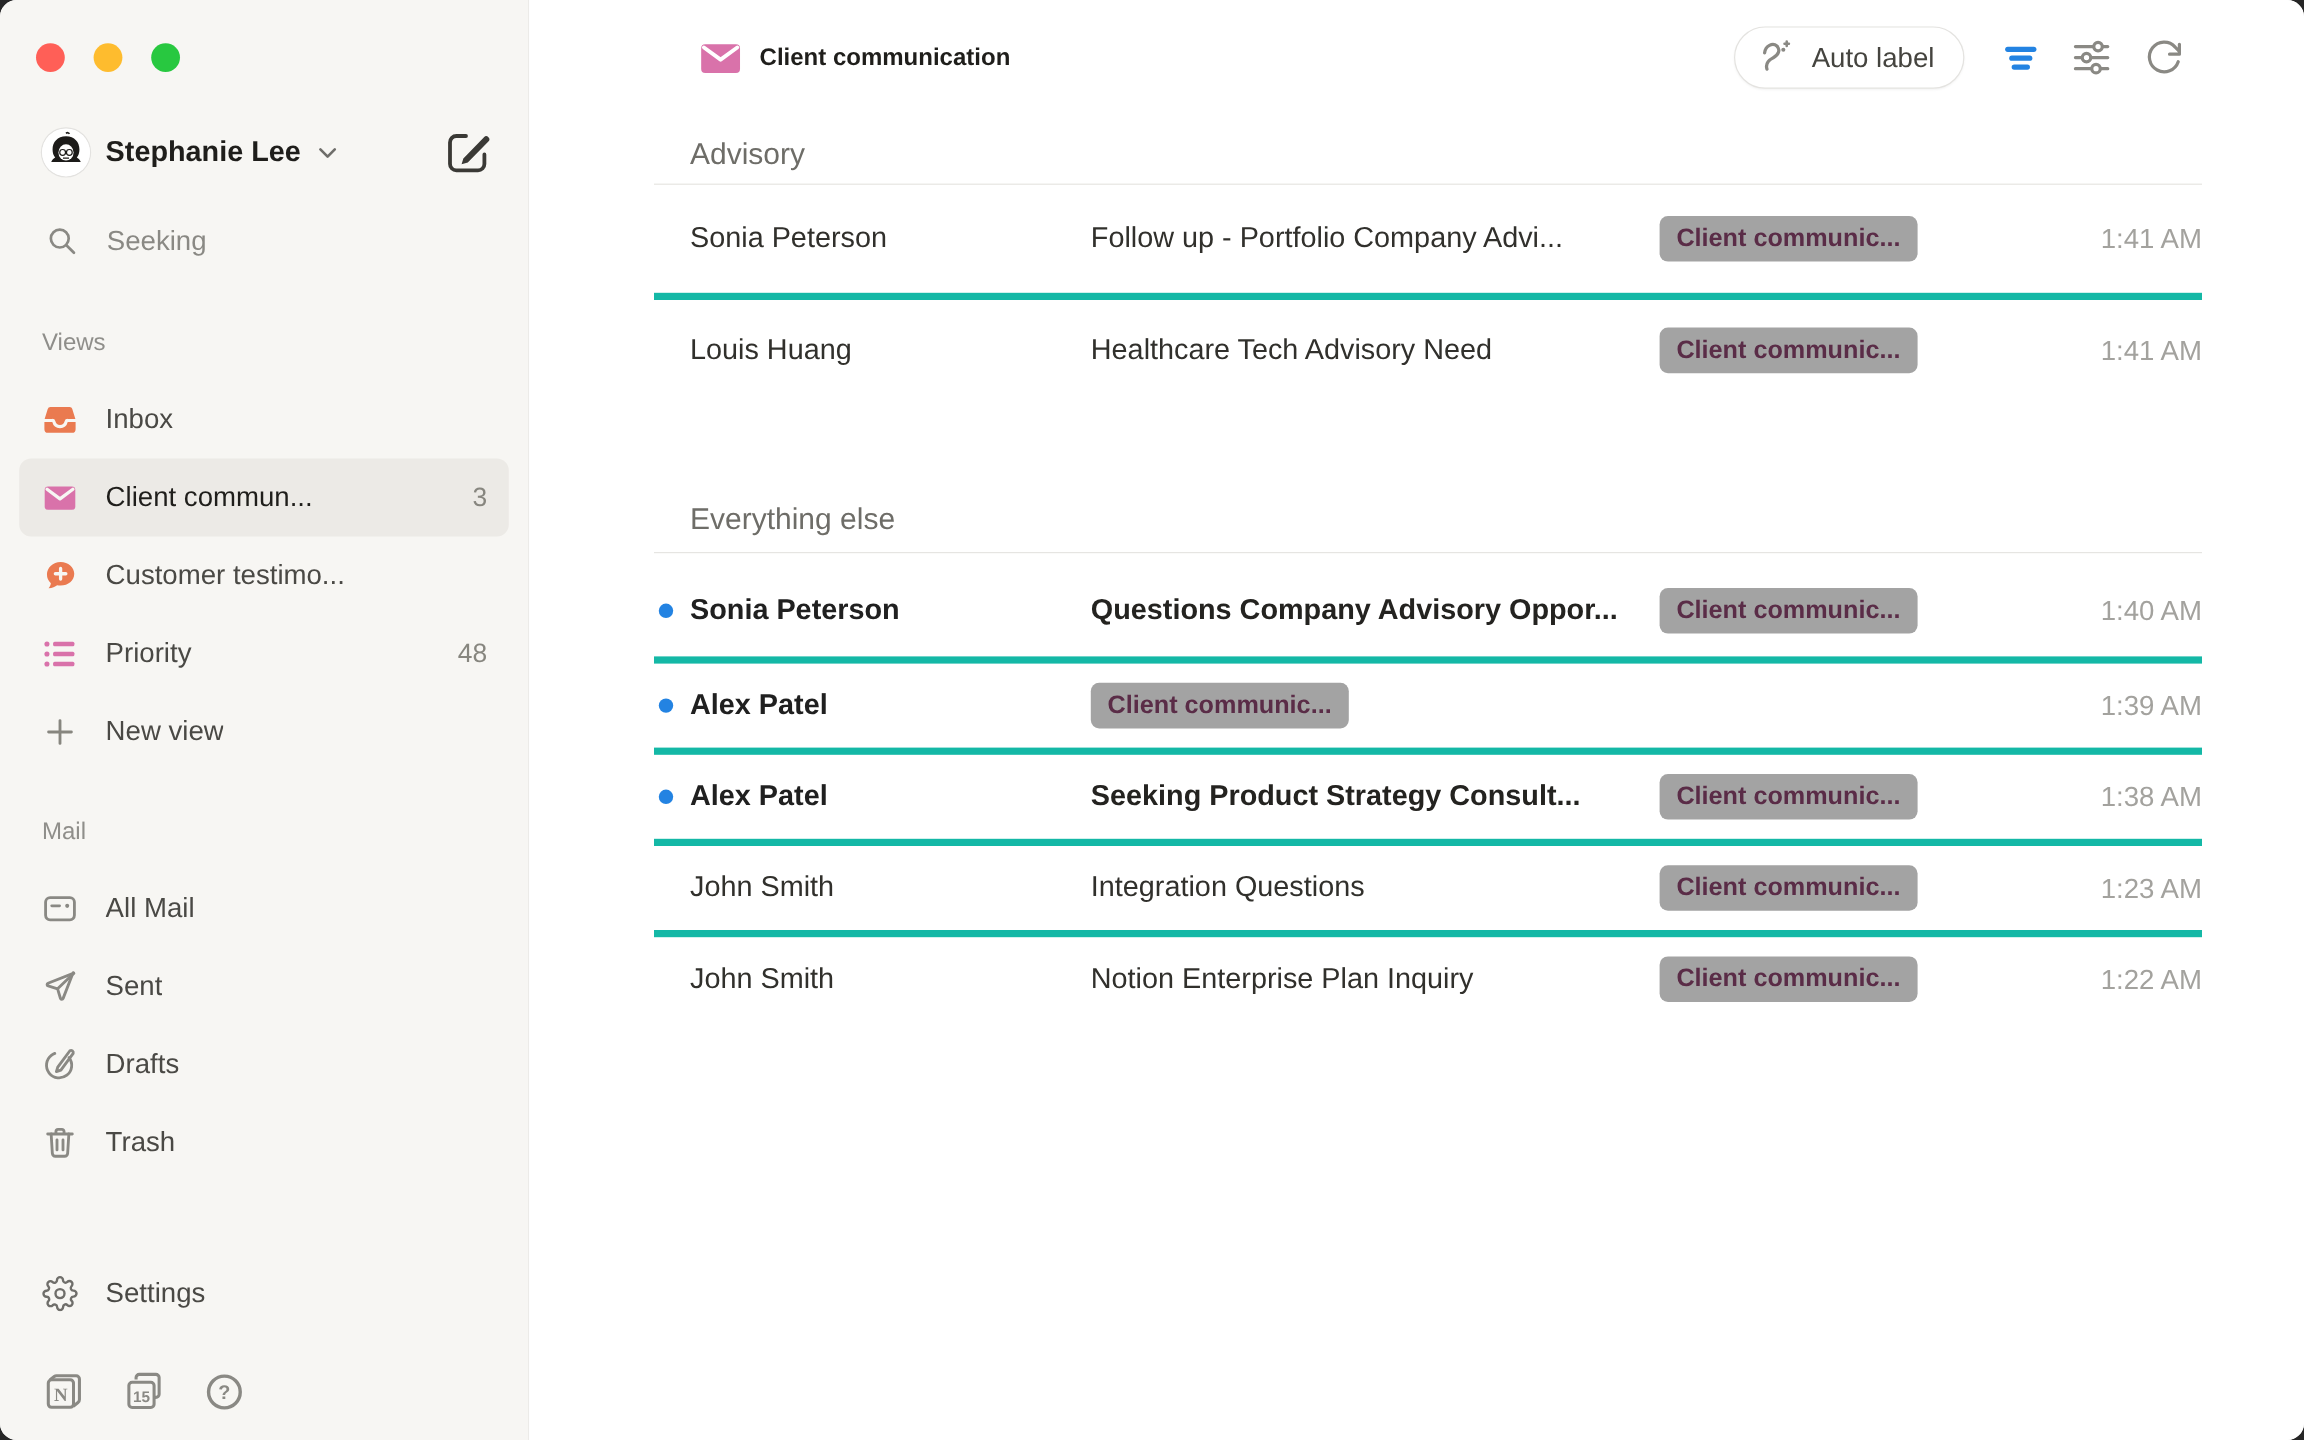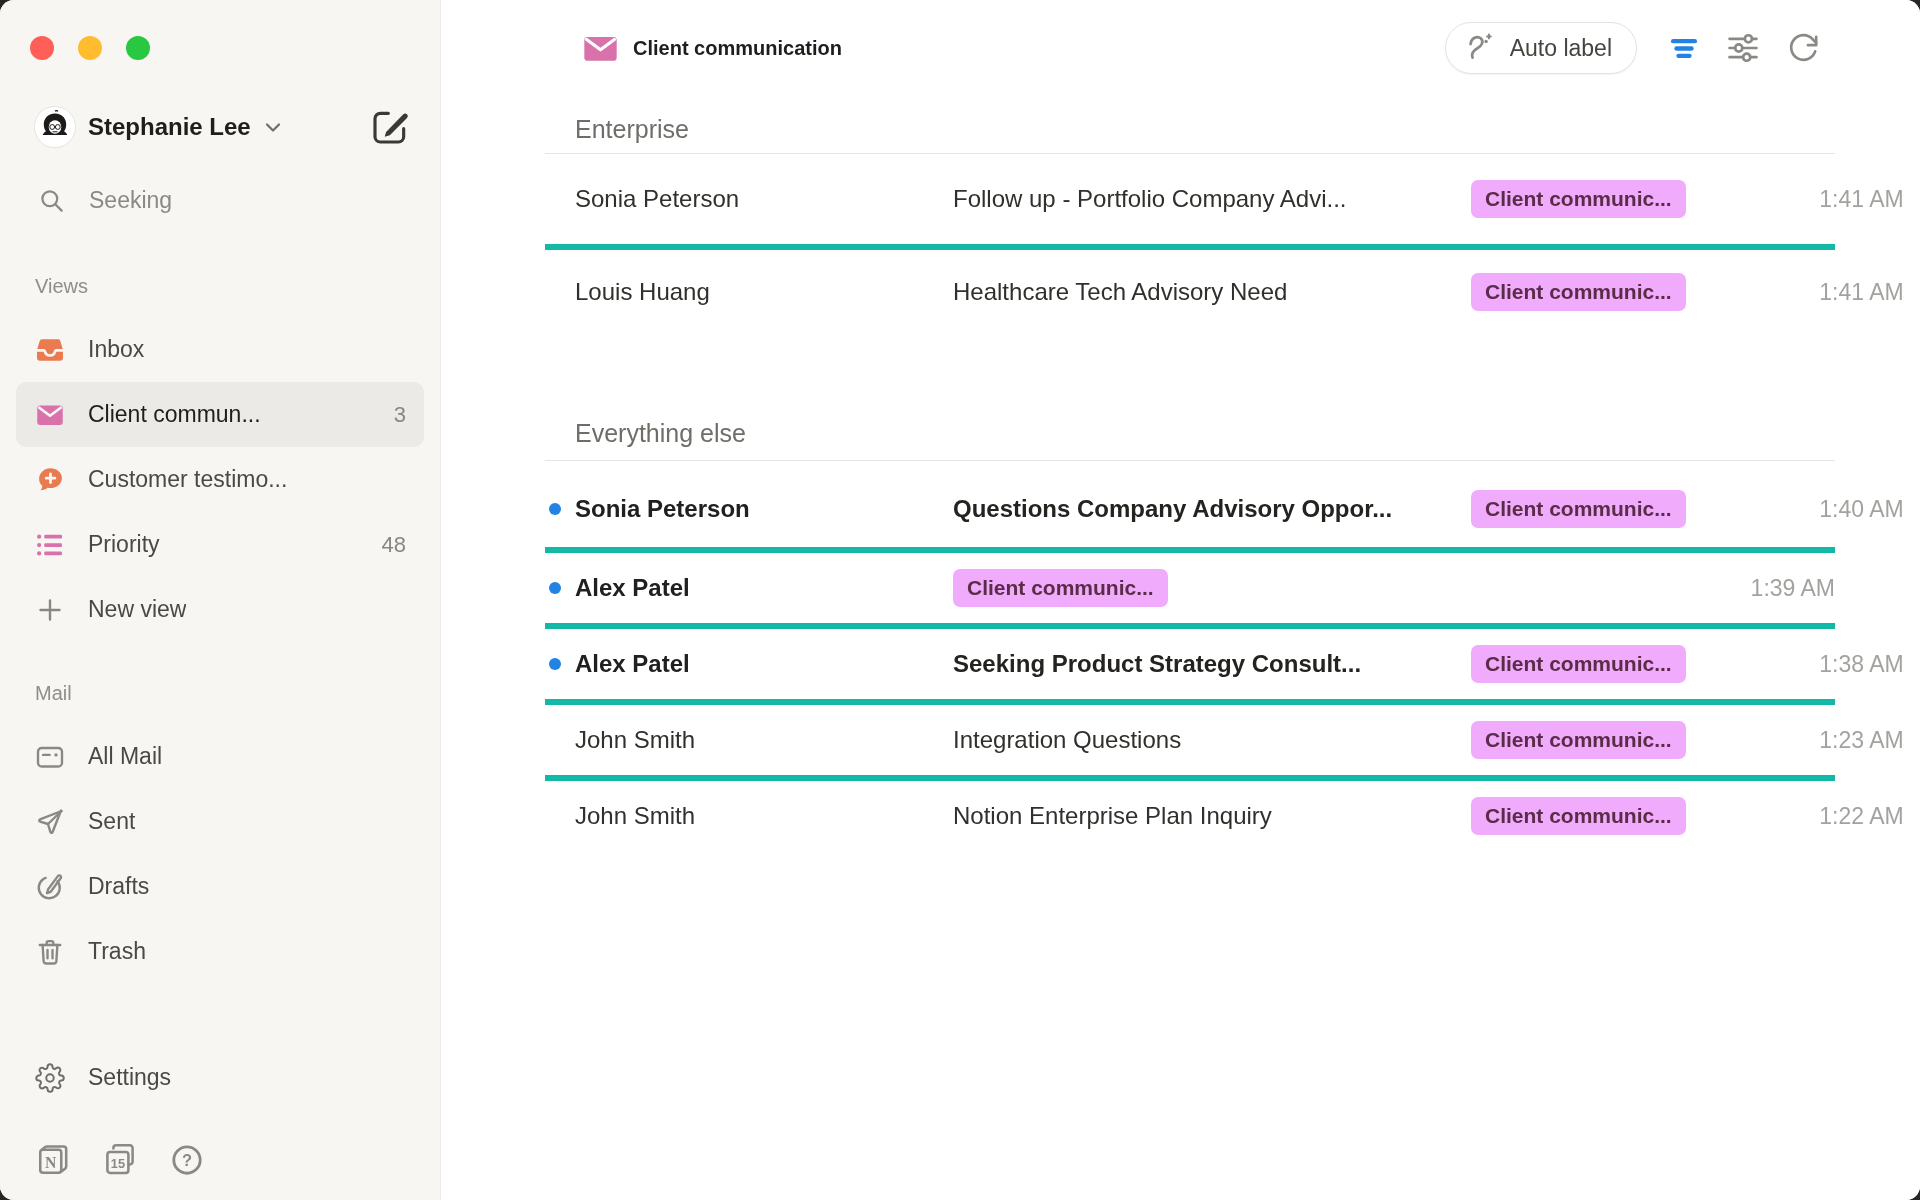--- a/index.html
+++ b/index.html
@@ -55,31 +55,31 @@
   .hicon.filter { margin-left:30px; }
   .hicon.sliders { margin-left:25px; }
   .hicon.refresh { margin-left:26px; }
 
   .list { margin:0 85px 0 104px; width:1290px; }
   .eheading { font-size:25px; color:#6E6D68; margin:18px 0 9px 30px; line-height:30px; }
   .esection.second .eheading { margin-top:84px; margin-bottom:12px; }
   .hdivider { border-top:1px solid #E6E5E2; }
   .rows .erow + .erow { border-top:6px solid #14b8a6; }
   .esection.second .rows { padding-top:0px; }
-  .erow { display:flex; align-items:center; position:relative; cursor:pointer;gap:44px; }
+  .erow { display:flex; align-items:center; position:relative; cursor:pointer; }
   .esection.first .erow { height:90px; }
   .esection.second .erow { height:76px; }
   .esection.second .rows { margin-top:10px; }
   .dot { position:absolute; left:4px; top:50%; margin-top:-6px; width:12px; height:12px; border-radius:50%; }
   .sender { flex:0 0 334px; margin-left:30px; font-size:24px; color:#31302C; white-space:nowrap; overflow:hidden; }
   .subject { flex:0 0 474px; font-size:24px; color:#31302C; white-space:nowrap; overflow:hidden; }
   .erow.unread .sender { font-weight:700; color:#202020; }
   .erow.unread .subject { font-weight:600; color:#242320; }
   .badge { flex:none; max-width:240px; height:38px; line-height:38px; padding:0 14px; border-radius:7px;
-           background:#f0abfc; color:#5A2C47; font-size:21px; font-weight:600; white-space:nowrap; overflow:hidden; }
+           background:#a3a3a3; color:#5A2C47; font-size:21px; font-weight:600; white-space:nowrap; overflow:hidden; }
   .espacer { flex:1; }
   .time { flex:none; width:130px; text-align:right; font-size:23px; color:#A3A29E; white-space:nowrap; }
 </style>
 </head>
 <body>
 
 <div class="window">
 
   <aside class="sidebar">
     <div class="traffic" id="traffic">
@@ -297,21 +297,21 @@
       <span class="hicon refresh">
         <svg viewBox="0 0 24 24" fill="none" stroke="currentColor" stroke-width="1.9" stroke-linecap="round" stroke-linejoin="round">
           <polyline points="21.3 4.2 21.3 10 15.5 10"></polyline>
           <path d="M20.6 14.4a8.7 8.7 0 1 1-1.8-8.6l2.5 2.5"></path>
         </svg>
       </span>
     </div>
 
     <div class="list" id="email-list">
         <section class="esection first">
-          <div class="eheading">Enterprise</div>
+          <div class="eheading">Advisory</div>
           <div class="hdivider"></div>
           <div class="rows">
             <div class="erow">
               <span class="sender">Sonia Peterson</span>
               <span class="subject">Follow up - Portfolio Company Advi...</span>
               <span class="badge">Client communic...</span>
               <span class="espacer"></span>
               <span class="time">1:41 AM</span>
             </div>
             <div class="erow">

